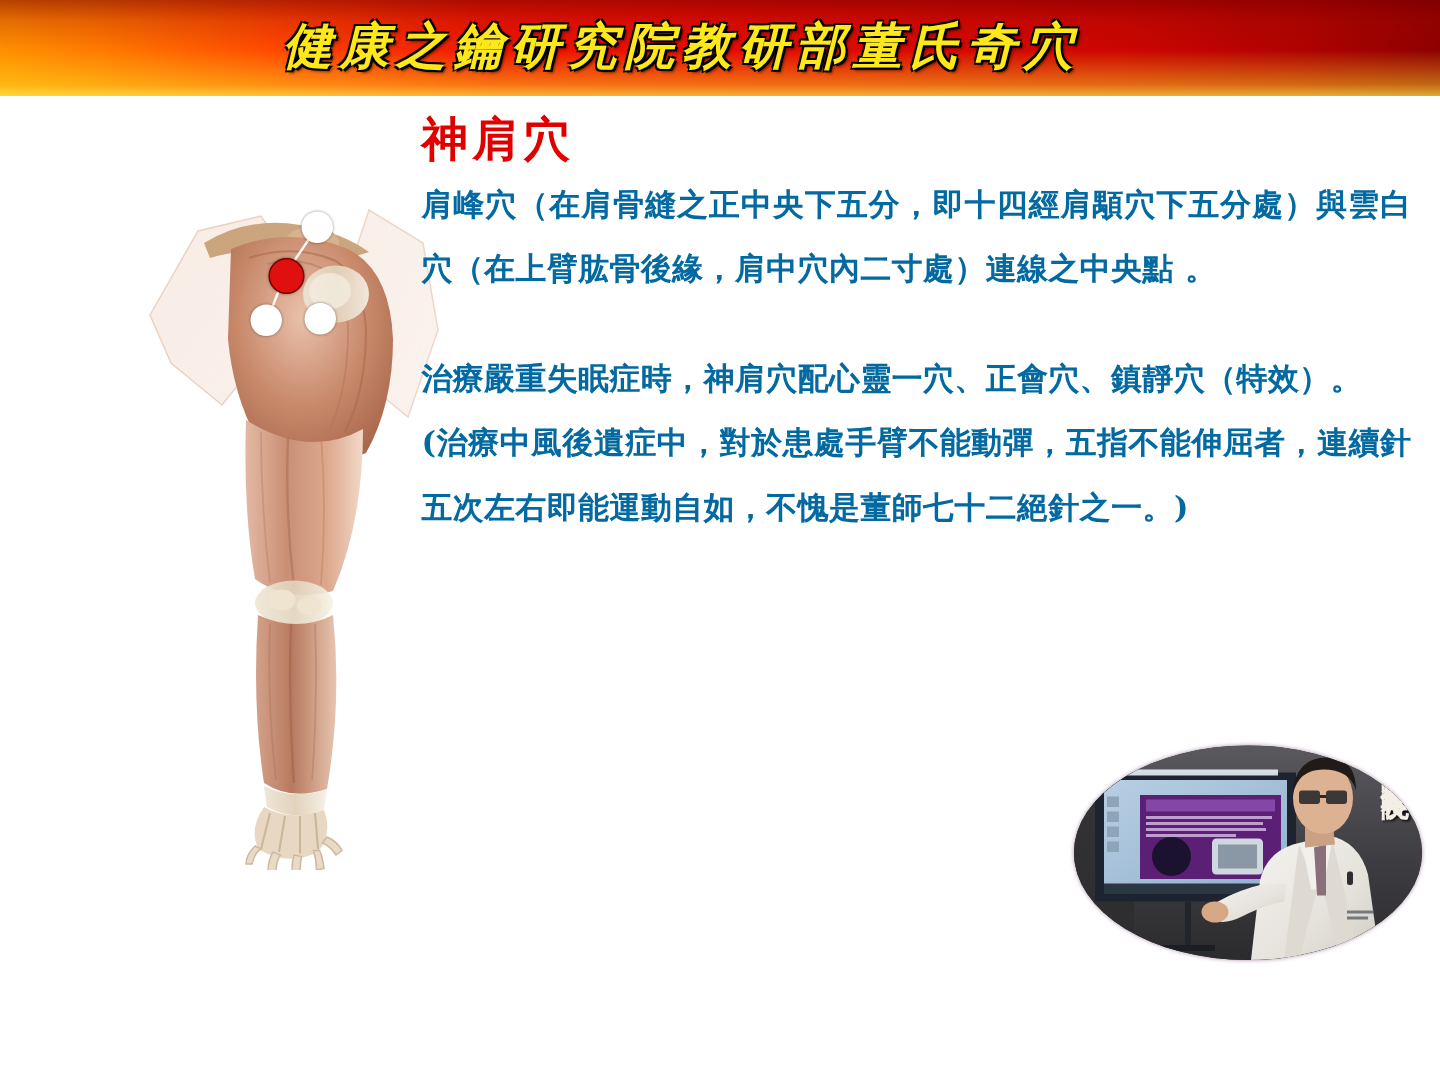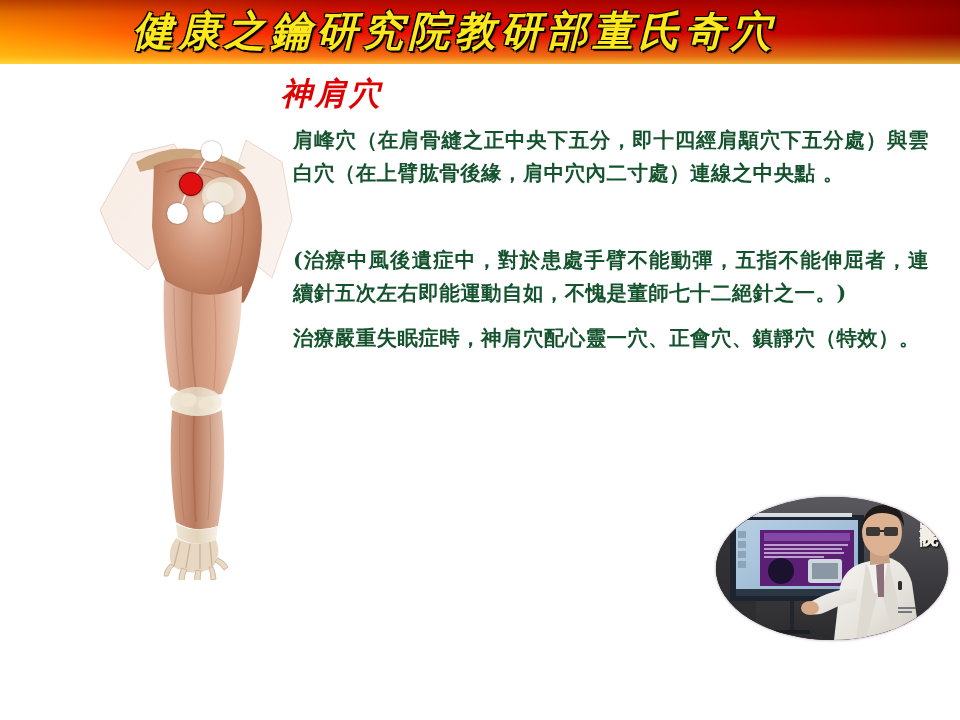--- a/index.html
+++ b/index.html
@@ -43,21 +43,21 @@
   #header-title {
     position: absolute;
     left: 0;
     top: 0;
     width: 909px;
     height: 64px;
     display: flex;
     align-items: center;
     justify-content: center;
     font-family: "DejaVu Serif", serif;
-    font-size: 41px;
+    font-size: 33px;
     font-weight: bold;
     font-style: italic;
     letter-spacing: 5px;
     color: #ffe81a;
     text-shadow:
        1.5px 1.5px 0 #000,
       -1.2px  1.2px 0 #000,
        1.2px -1.2px 0 #000,
       -1.2px -1.2px 0 #000,
        2px 2px 2px rgba(0,0,0,0.55);
@@ -97,35 +97,34 @@
   #content-column {
     position: absolute;
     left: 281px;
     top: 74px;
     width: 660px;
   }
   #point-name {
     font-family: "DejaVu Serif", serif;
     font-size: 31px;
     font-weight: bold;
-    font-style: italic;
     color: #e00000;
     letter-spacing: 3px;
     line-height: 38px;
     margin: 0 0 3px 0;
     white-space: nowrap;
   }
   .body-para {
     font-family: "DejaVu Serif", serif;
     font-size: 20.5px;
     font-weight: bold;
-    color: #14532d;
-    line-height: 33px;
+    color: #0369a1;
+    line-height: 43px;
     letter-spacing: 0.4px;
-    margin: 12px;
+    margin: 0;
     text-align: justify;
     text-justify: inter-character;
   }
   .para-gap { height: 30px; }
 
   
   #lecturer-photo {
     position: absolute;
     left: 716px;
     top: 497px;
@@ -246,22 +245,22 @@
   <div class="acupoint-dot acupoint-white" style="left:105px; top:31px;"></div>
   <div class="acupoint-dot acupoint-red" style="left:83px; top:62px;"></div>
   <div class="acupoint-dot acupoint-white" style="left:71px; top:93px;"></div>
   <div class="acupoint-dot acupoint-white" style="left:107px; top:92px;"></div>
 </div>
 
 <div id="content-column">
   <div id="point-name">神肩穴</div>
   <p class="body-para">肩峰穴（在肩骨縫之正中央下五分，即十四經肩顒穴下五分處）與雲白穴（在上臂肱骨後緣，肩中穴內二寸處）連線之中央點 。</p>
   <div class="para-gap"></div>
+  <p class="body-para">治療嚴重失眠症時，神肩穴配心靈一穴、正會穴、鎮靜穴（特效）。</p>
   <p class="body-para">(治療中風後遺症中，對於患處手臂不能動彈，五指不能伸屈者，連續針五次左右即能運動自如，不愧是董師七十二絕針之一。)</p>
-  <p class="body-para">治療嚴重失眠症時，神肩穴配心靈一穴、正會穴、鎮靜穴（特效）。</p>
 </div>
 
 <div id="lecturer-photo">
   <svg id="photo-scene" viewBox="0 0 232 143">
     <defs>
       <linearGradient id="wallG" x1="0" y1="0" x2="0" y2="1">
         <stop offset="0%" stop-color="#5a5a5e"></stop>
         <stop offset="55%" stop-color="#3d3d41"></stop>
         <stop offset="100%" stop-color="#2b2b2e"></stop>
       </linearGradient>

